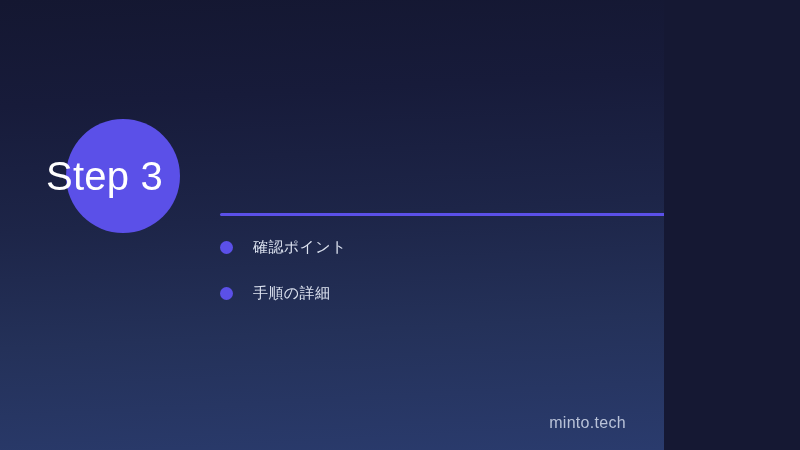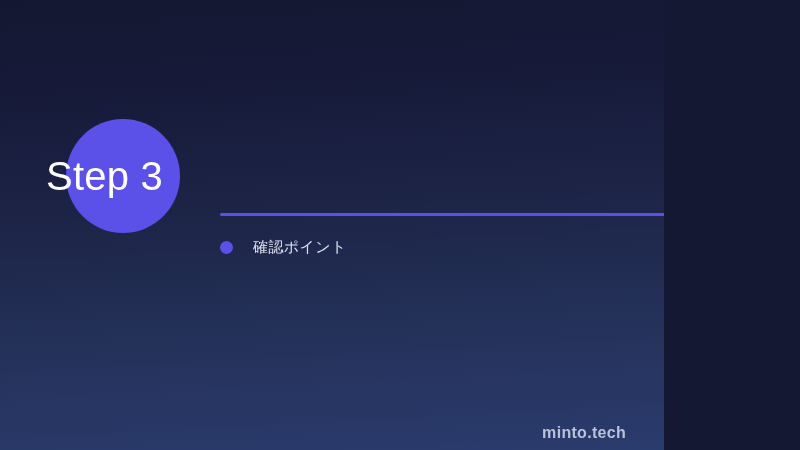--- a/index.html
+++ b/index.html
@@ -103,23 +103,23 @@
     font-weight: 400;
     letter-spacing: 0.4px;
     color: #dde3f0;
     white-space: nowrap;
   }
 
   
   .footer-brand {
     position: absolute;
     right: 38px;
-    bottom: 8px;
+    bottom: 18px;
     font-size: 16px;
-    font-weight: 700;
+    font-weight: 400;
     letter-spacing: 0.3px;
     color: #b9c2d8;
     white-space: nowrap;
   }
 </style>
 </head>
 <body>
 
 <div class="slide">
 
@@ -128,17 +128,21 @@
   <div class="step-label">Step 3</div>
 
 
   <div class="divider"></div>
 
   <ul class="bullets">
     <li class="bullet-item">
       <span class="bullet-dot"></span>
       <span class="bullet-text">確認ポイント</span>
     </li>
+    <li class="bullet-item">
+      <span class="bullet-dot"></span>
+      <span class="bullet-text">手順の詳細</span>
+    </li>
   </ul>
 
   <div class="footer-brand">minto.tech</div>
 
 </div>
 
 </body></html>

